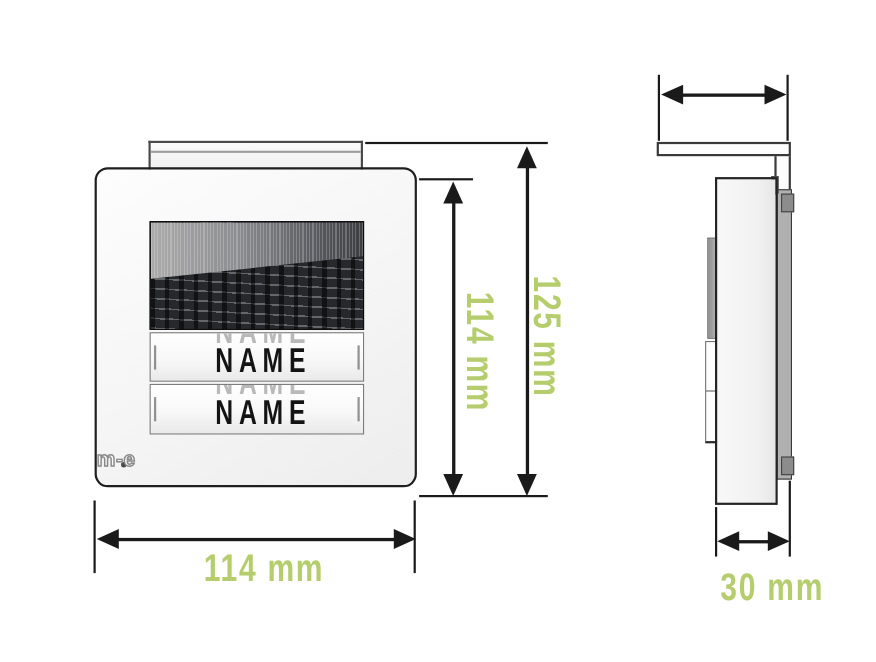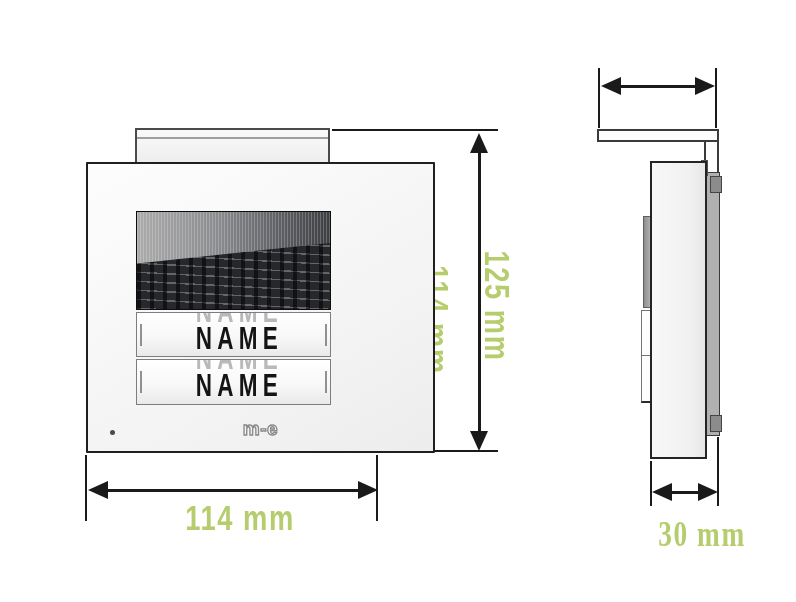--- a/index.html
+++ b/index.html
@@ -39,23 +39,23 @@
 
   
   .bracket-front {
     left:135px; top:128px; width:195px; height:38px;
     background:linear-gradient(#fafafa,#ececec);
     border:2px solid #4a4a4a; border-bottom:none; z-index:1;
   }
   .bracket-groove { position:absolute; left:0; right:0; top:7px; height:2px; background:#9f9f9f; }
 
   .front-panel {
-    left:86px; top:162px; width:349px; height:291px;
+    left:86px; top:152px; width:293px; height:291px;
     background:linear-gradient(150deg,#fdfdfd 0%,#f4f4f4 60%,#ededed 100%);
-    border:2px solid #1f1f1f; border-radius:1px; z-index:2;
+    border:2px solid #1f1f1f; border-radius:12px; z-index:2;
   }
   .speaker {
     position:absolute; left:48px; top:47px; width:195px; height:99px;
     background:var(--speaker-dark,#26282c); border:1px solid #0d0d0d; overflow:hidden;
   }
   .speaker-mesh {
     position:absolute; inset:0;
     background-image:
       repeating-linear-gradient(90deg, rgba(0,0,0,0.55) 0 4px, rgba(0,0,0,0) 4px 13px),
       repeating-linear-gradient(3deg, rgba(190,196,203,0.40) 0 1.5px, rgba(0,0,0,0) 1.5px 9px);
@@ -81,21 +81,21 @@
   .plate::after { right:3px; }
   .plate .ghost, .plate .name {
     position:absolute; left:0; right:0; text-align:center;
     font-weight:700; font-size:30px; line-height:1; letter-spacing:7px; text-indent:7px;
   }
   .plate .ghost { top:-16px; color:#b9b9b9; }
   .plate .name { top:11px; color:#141414; }
   .plate .squish { display:inline-block; transform:scale(0.75,1.05); }
   .led { position:absolute; left:22px; top:266px; width:5px; height:5px; border-radius:50%; background:#4a4a4a; }
   .logo {
-    position:absolute; left:0; right:0; top:254px; text-align:center;
+    position:absolute; left:0; right:0; top:254px; text-align:left;
     font-size:19px; font-weight:800; letter-spacing:0.5px;
     color:#f7f7f7; -webkit-text-stroke:1.3px #8a8a8a; text-shadow:0 0 1px #9a9a9a;
   }
 
   
   .bracket-side-h { left:597px; top:129px; width:122px; height:13px; background:#fdfdfd; border:2px solid #3a3a3a; z-index:2; }
   .bracket-side-v { left:704px; top:139px; width:15px; height:38px; background:#fdfdfd; border:2px solid #3a3a3a; z-index:1; }
   .mount-plate { left:706px; top:172px; width:14px; height:264px; background:#b0b0b0; border:1px solid #3a3a3a; z-index:2; }
   .mount-clip { left:710px; width:12px; height:17px; background:#8c8c8c; border:1px solid #444; z-index:3; }
   .side-latch { left:701px; top:160px; width:7px; height:16px; background:#4f4f4f; z-index:3; }
@@ -182,15 +182,15 @@
   <div class="abs side-np n1"></div>
   <div class="abs side-np n2"></div>
 
   <div class="ext-line" style="left:650px; top:461px; width:2px; height:45px;"></div>
   <div class="ext-line" style="left:717px; top:437px; width:2px; height:69px;"></div>
   <div class="harrow" style="left:652px; top:484px; width:66px; height:16px;">
     <div class="head-l"></div>
     <div class="line"></div>
     <div class="head-r"></div>
   </div>
-  <div class="dim-label" style="left:702px; top:534px;font-family:Liberation Serif, serif;"><span class="cond">30 mm</span></div>
+  <div class="dim-label" style="left:702px; top:534px;"><span class="cond">30 mm</span></div>
 
 </div>
 
 </body></html>

